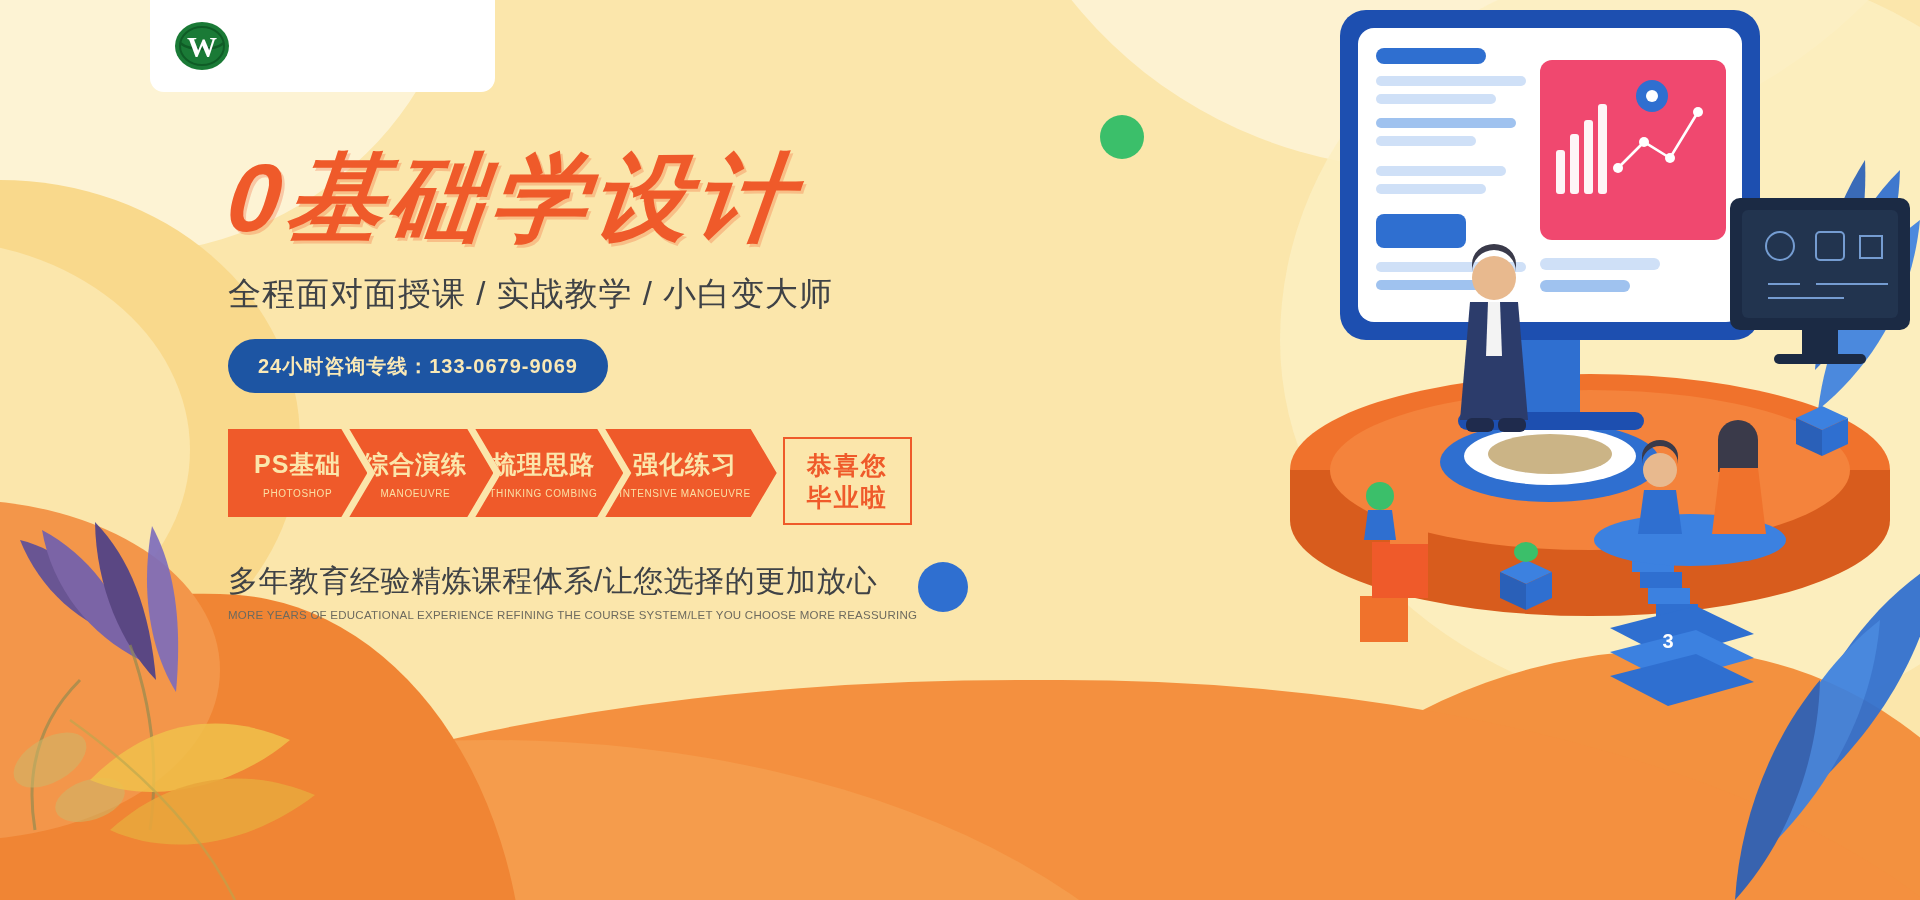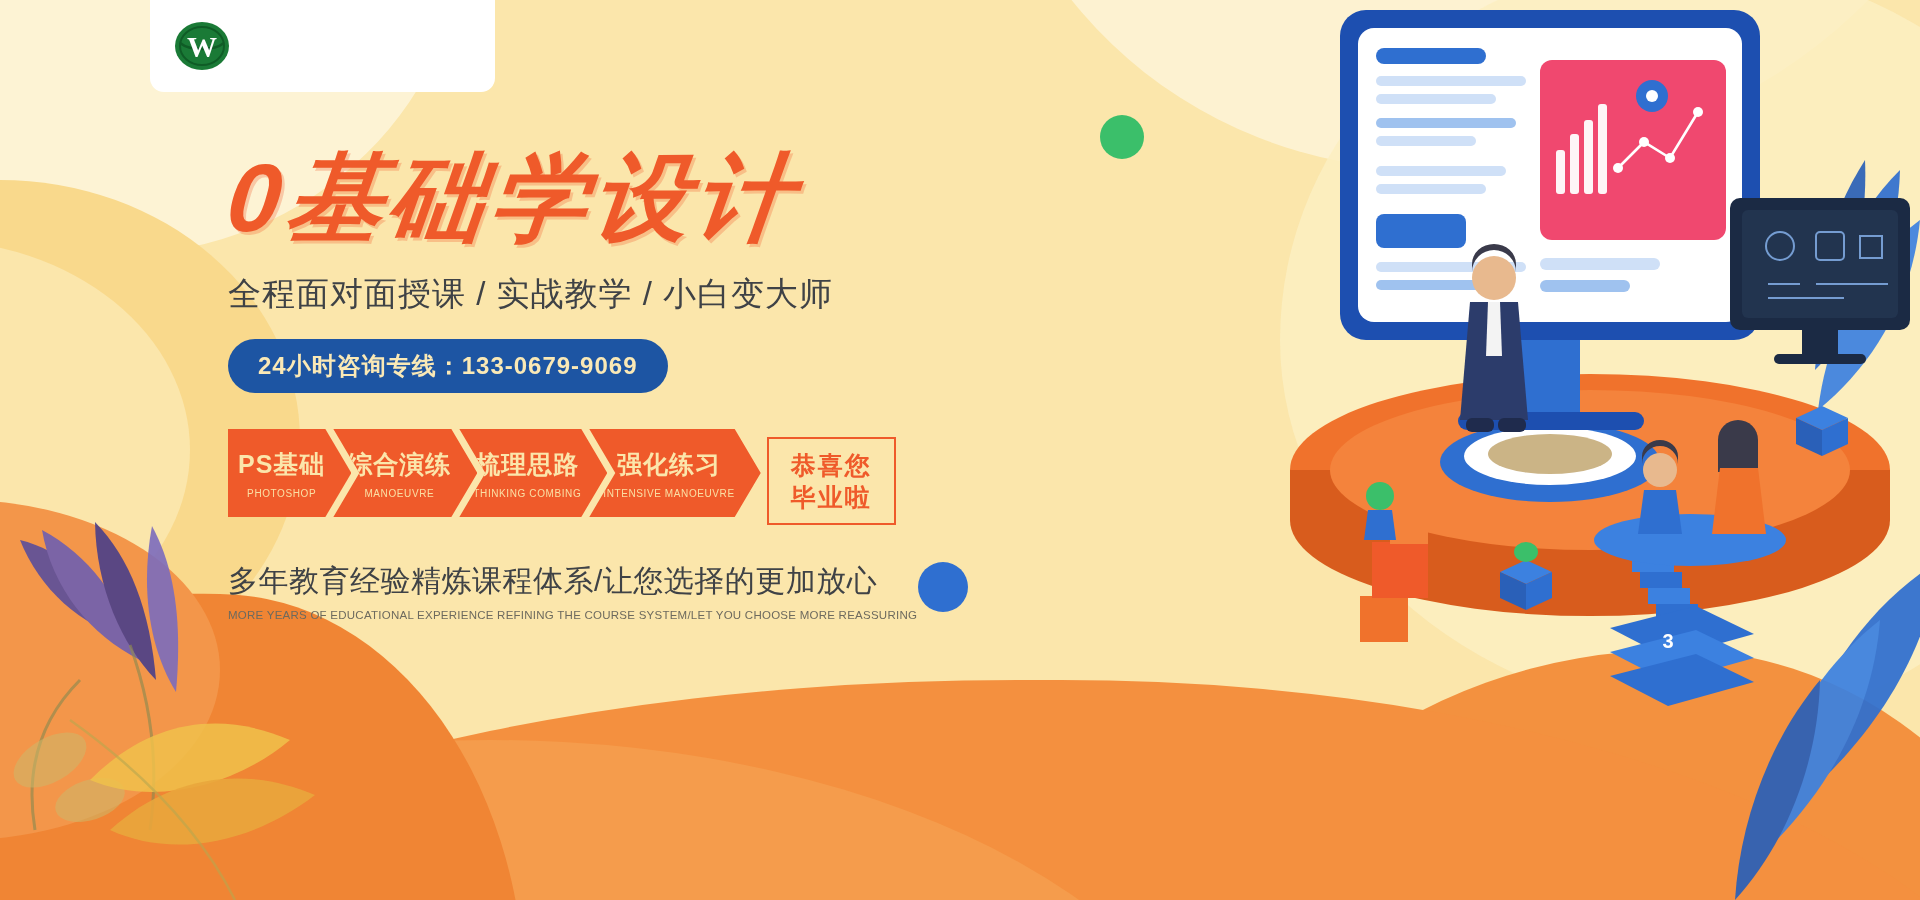--- a/index.html
+++ b/index.html
@@ -101,40 +101,40 @@
   }
 
   .subhead{
     margin-top:26px;
     font-size:33px;color:#3f4246;letter-spacing:1px;white-space:nowrap;
   }
 
   .phone-pill{
     margin-top:22px;display:inline-flex;align-items:center;justify-content:center;
     background:#1d55a3;border-radius:30px;height:54px;padding:0 30px;
-    color:#fae9b6;font-size:24px;font-weight:bold;letter-spacing:1px;
+    color:#fae9b6;font-size:20px;font-weight:bold;letter-spacing:1px;
     white-space:nowrap;
   }
 
   
   .steps{
     margin-top:36px;display:flex;align-items:stretch;height:88px;
   }
   .step{
     position:relative;background:#ef5a2a;height:88px;
     display:flex;flex-direction:column;align-items:center;justify-content:center;
     color:#fbe6ab;
     padding:0 26px 0 14px;
     clip-path:polygon(0 0, calc(100% - 26px) 0, 100% 50%, calc(100% - 26px) 100%, 0 100%, 26px 50%);
     margin-left:-18px;
   }
   .step:first-child{
     margin-left:0;
     clip-path:polygon(0 0, calc(100% - 26px) 0, 100% 50%, calc(100% - 26px) 100%, 0 100%);
-    padding-left:10px;
+    padding-left:26px;
   }
   .step-cn{font-size:25px;font-weight:bold;letter-spacing:1px;white-space:nowrap;}
   .step-en{font-size:10px;letter-spacing:.6px;margin-top:7px;white-space:nowrap;opacity:.95;}
 
   .step-final{
     background:transparent;border:2px solid #ef5a2a;color:#ef5a2a;
     clip-path:none;margin-left:6px;height:88px;
     display:flex;flex-direction:column;align-items:center;justify-content:center;
     padding:0 22px;
     margin-top:8px;

